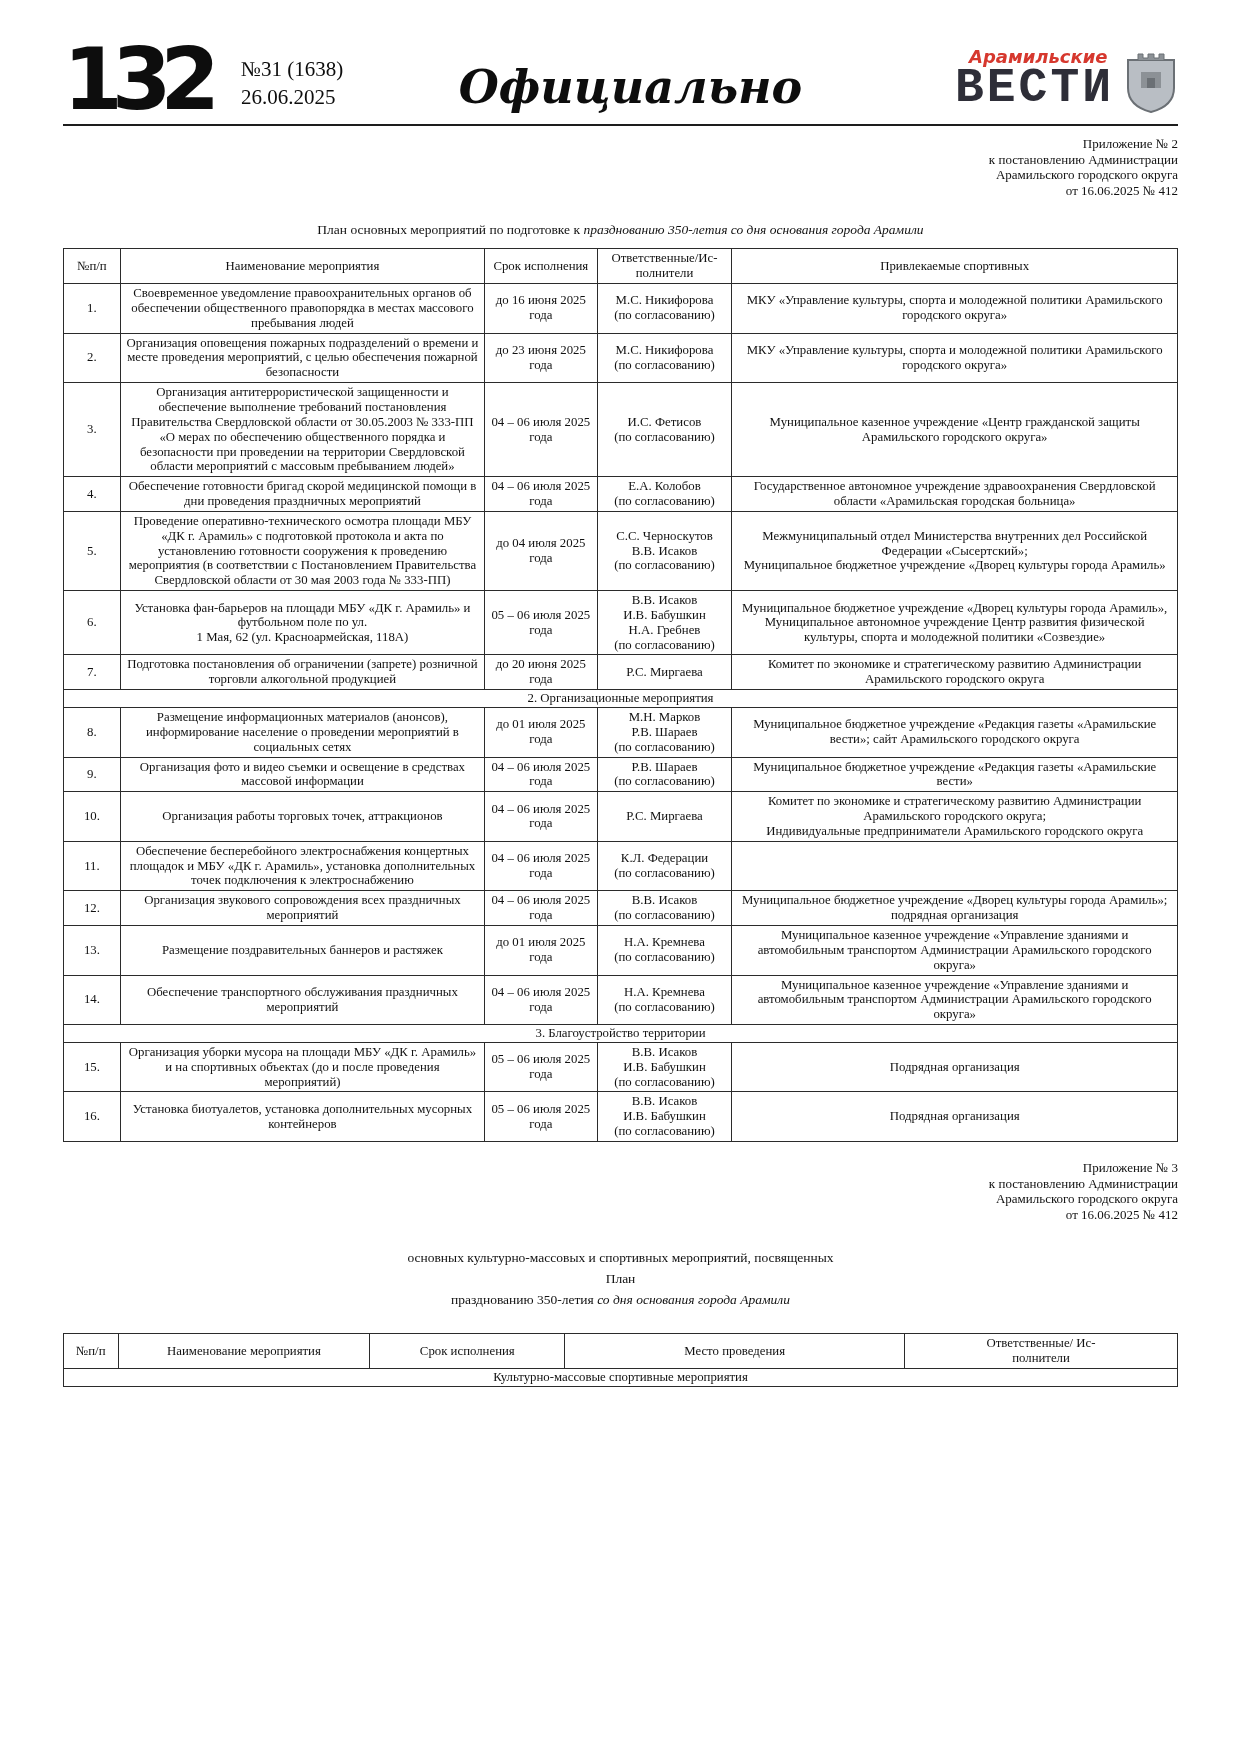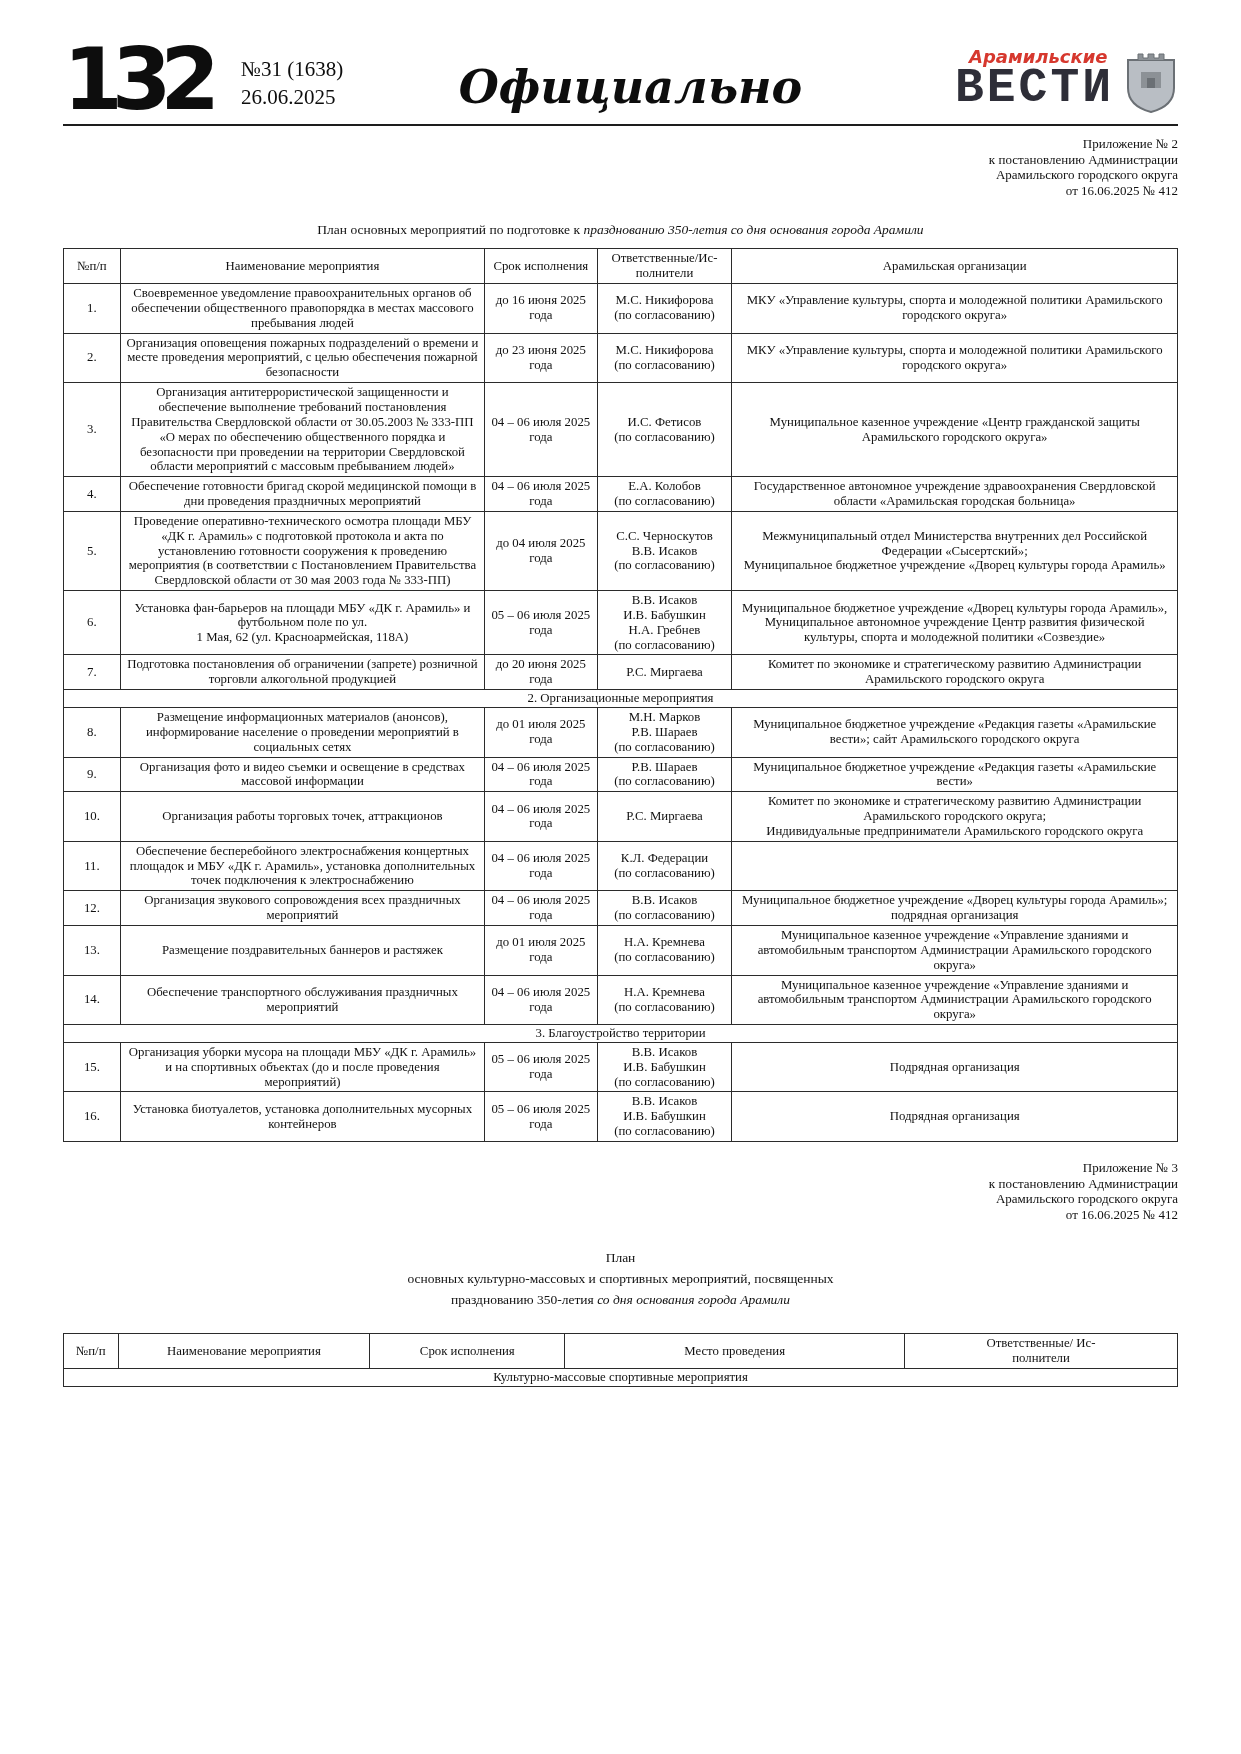--- a/index.html
+++ b/index.html
@@ -97,21 +97,21 @@
         <col style="width:12.1%">
         <col style="width:40%">
     </colgroup>
     <thead>
       <tr>
           <th>№п/п</th>
           <th>Наименование мероприятия</th>
           <th>Срок исполнения</th>
           <th>Ответственные/Ис-
 полнители</th>
-          <th>Арамильская организации</th>
+          <th>Привлекаемые спортивных</th>
         </tr>
     </thead>
     <tbody>
         <tr>
           <td>1.</td>
           <td>Своевременное уведомление правоохранительных органов  об обеспечении общественного правопорядка в местах массового пребывания людей</td>
           <td>до 16 июня 2025 года</td>
           <td>М.С. Никифорова
 (по согласованию)</td>
           <td>МКУ «Управление культуры, спорта и молодежной политики Арамильского городского округа»</td>
@@ -255,22 +255,22 @@
   </table>
 
   <div class="appendix" style="margin-top:18px;">
     <div>Приложение № 3</div>
     <div>к постановлению Администрации</div>
     <div>Арамильского городского округа</div>
     <div>от 16.06.2025 № 412</div>
   </div>
 
   <div class="plan2-title">
+    <div>основных культурно-массовых и спортивных мероприятий, посвященных</div>
     <div>План</div>
-    <div>основных культурно-массовых и спортивных мероприятий, посвященных</div>
     <div>
       <span>празднованию 350-летия </span><span class="it">со дня основания города Арамили</span>
     </div>
   </div>
 
   <table class="t2">
     <colgroup>
       <col style="width:4.9%">
         <col style="width:22.6%">
         <col style="width:17.5%">

